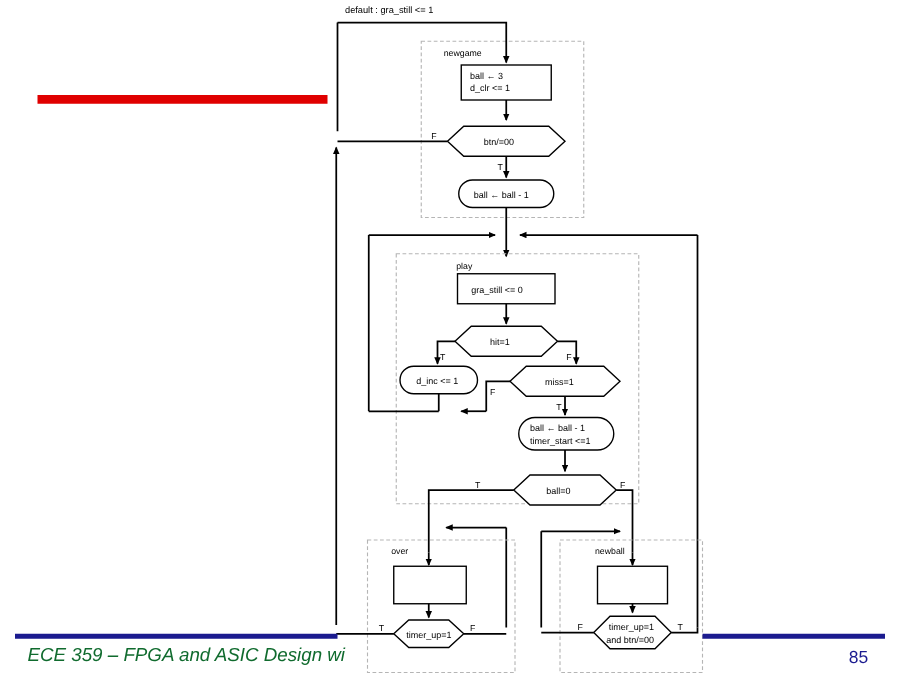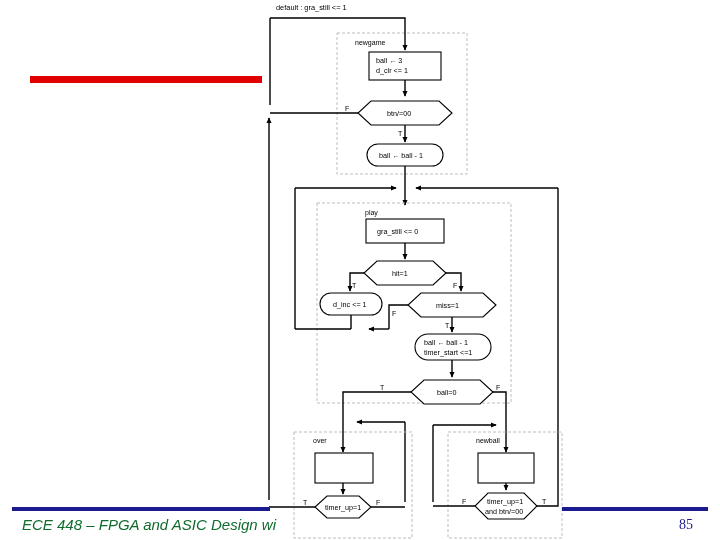--- a/index.html
+++ b/index.html
@@ -62,21 +62,21 @@
     font-family: "Liberation Sans", sans-serif;
     font-style: italic;
     font-size: 15px;
     color: #106b2e;
     white-space: nowrap;
   }
   .page-number {
     position: absolute;
     left: 679px;
     top: 517px;
-    font-family: Liberation Serif, serif;
+    font-family: Liberation Sans, sans-serif;
     font-size: 14px;
     color: #1b1b8f;
   }
   #asm-chart {
     position: absolute;
     left: 0;
     top: 0;
     width: 720px;
     height: 540px;
   }
@@ -242,16 +242,16 @@
 
     <path class="wire-thick" d="M475,506 L433,506"></path>
     <text class="t-branch" x="462" y="504">F</text>
 
     <path class="wire-thick" d="M537,506 L558,506 L558,502"></path>
     <text class="t-branch" x="542" y="504">T</text>
   </svg>
 
   <div class="footer-rule-left"></div>
   <div class="footer-rule-right"></div>
-  <div class="footer-text">ECE 448 – FPGA and ASIC Design wi</div>
+  <div class="footer-text">ECE 359 – FPGA and ASIC Design wi</div>
   <div class="page-number">85</div>
 
 </div>
 
 </body></html>

